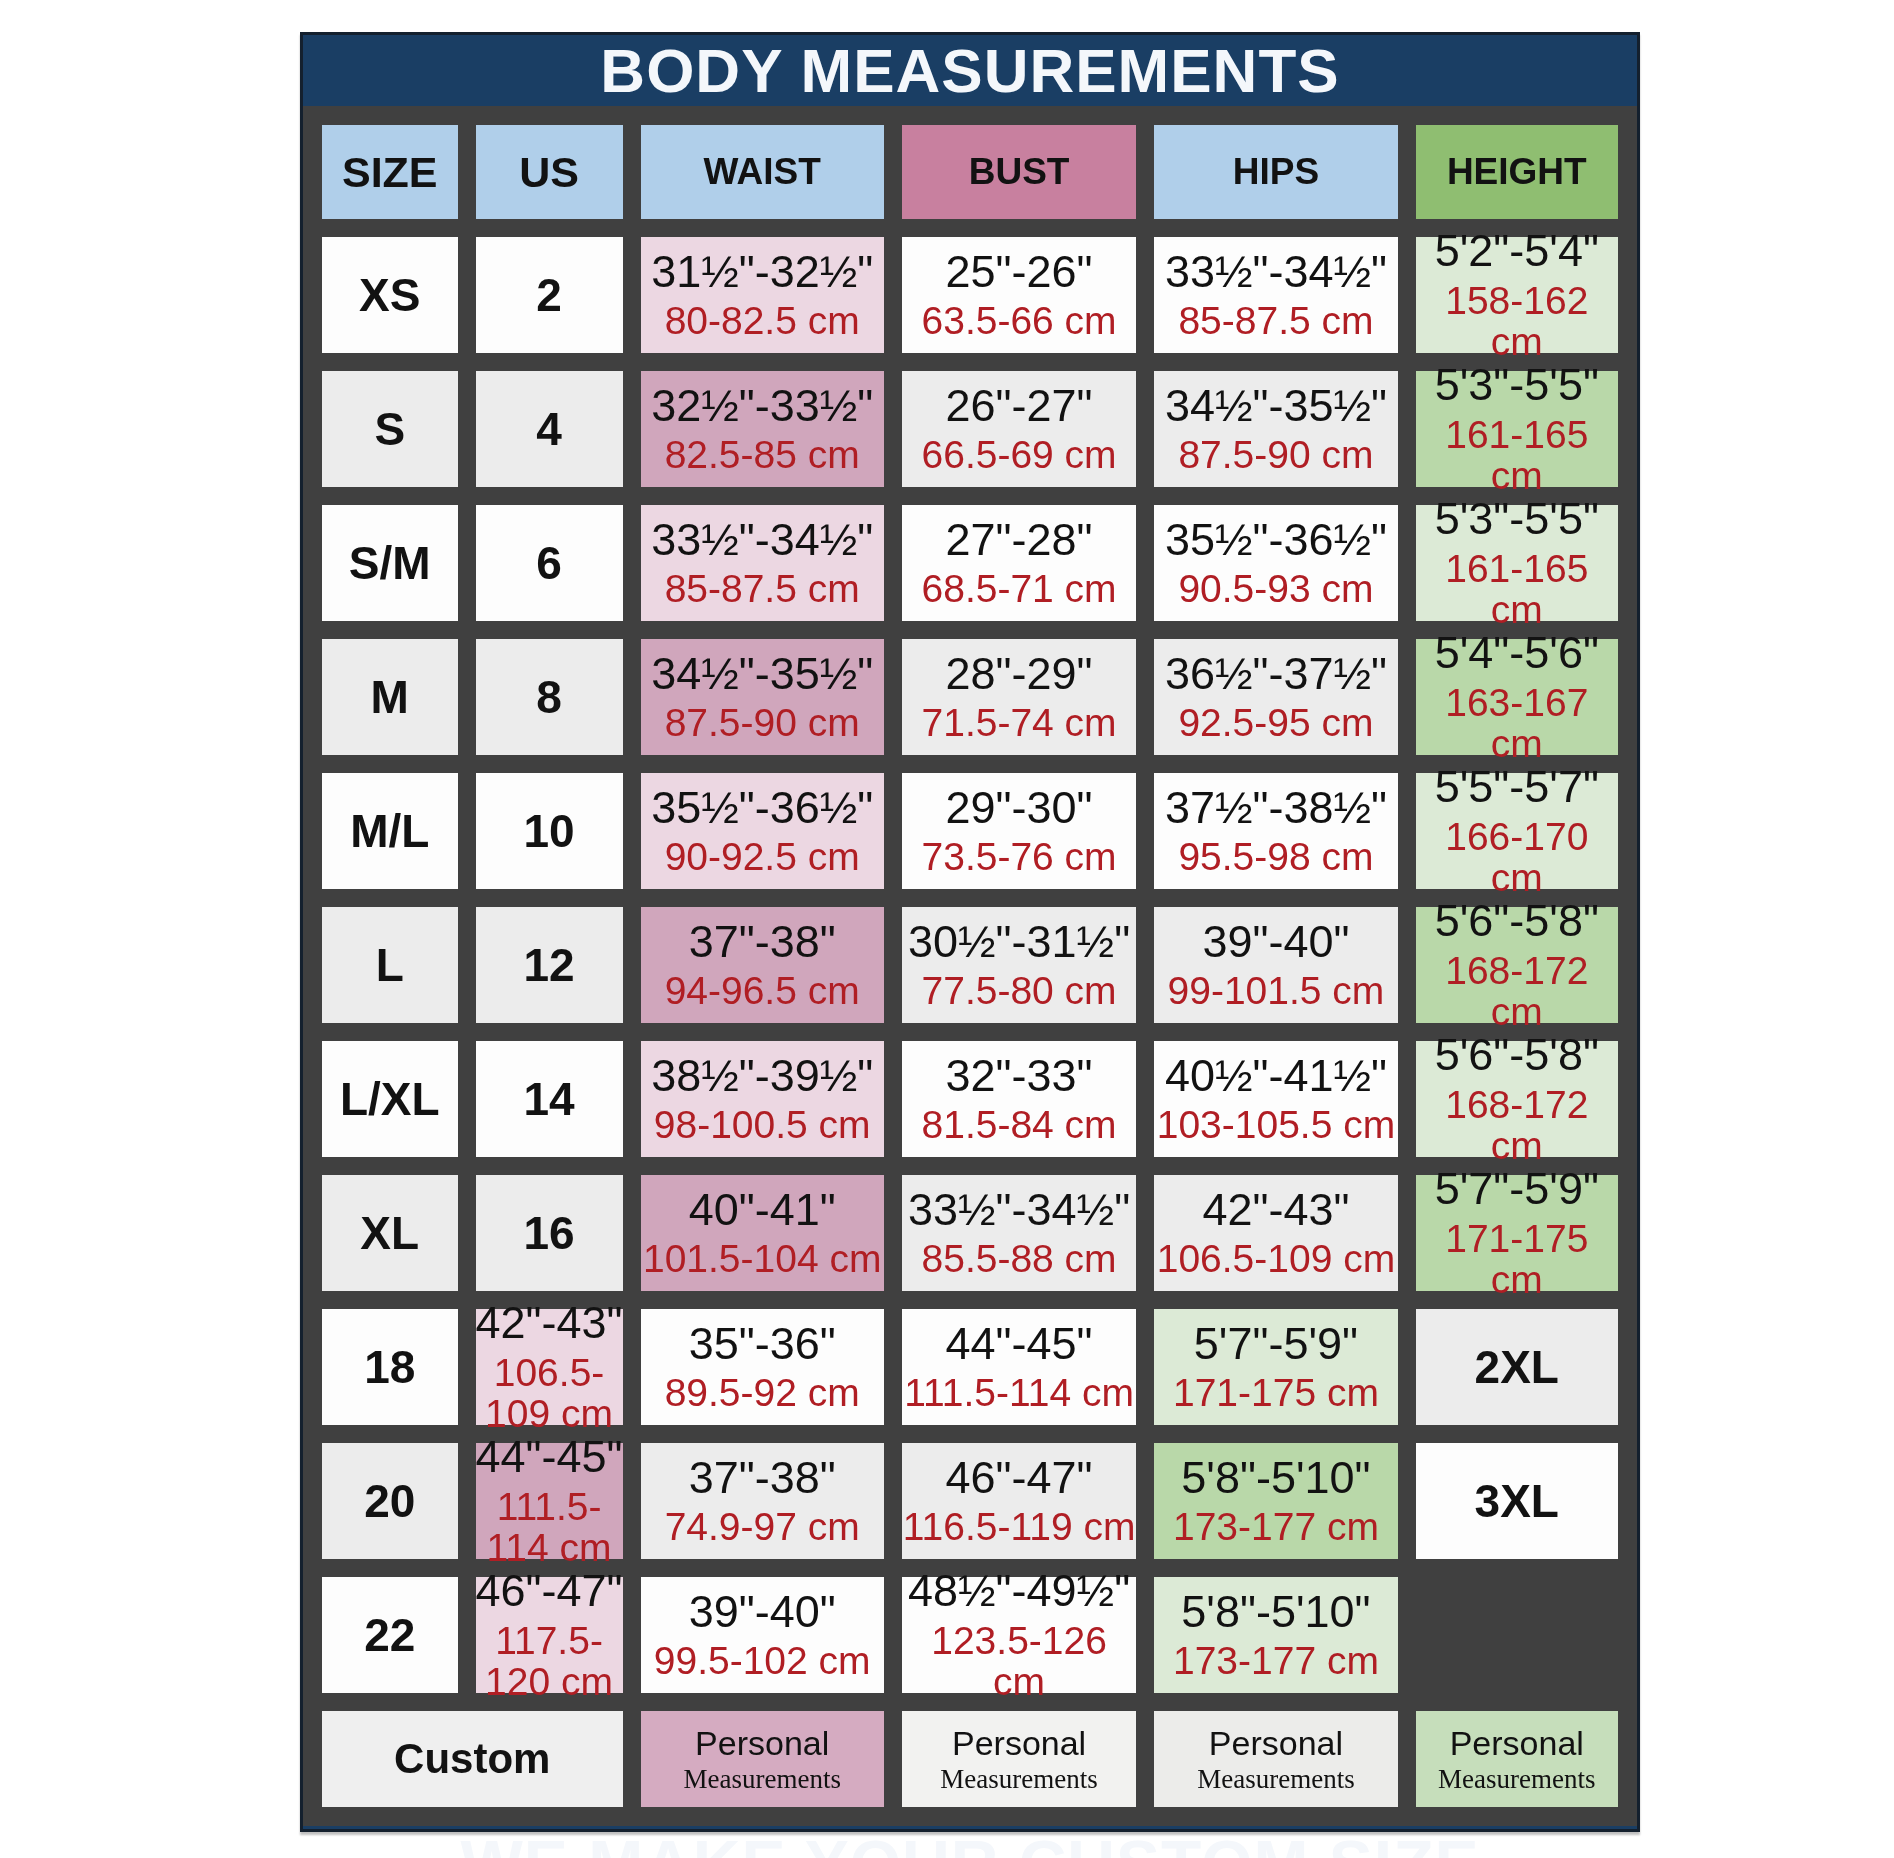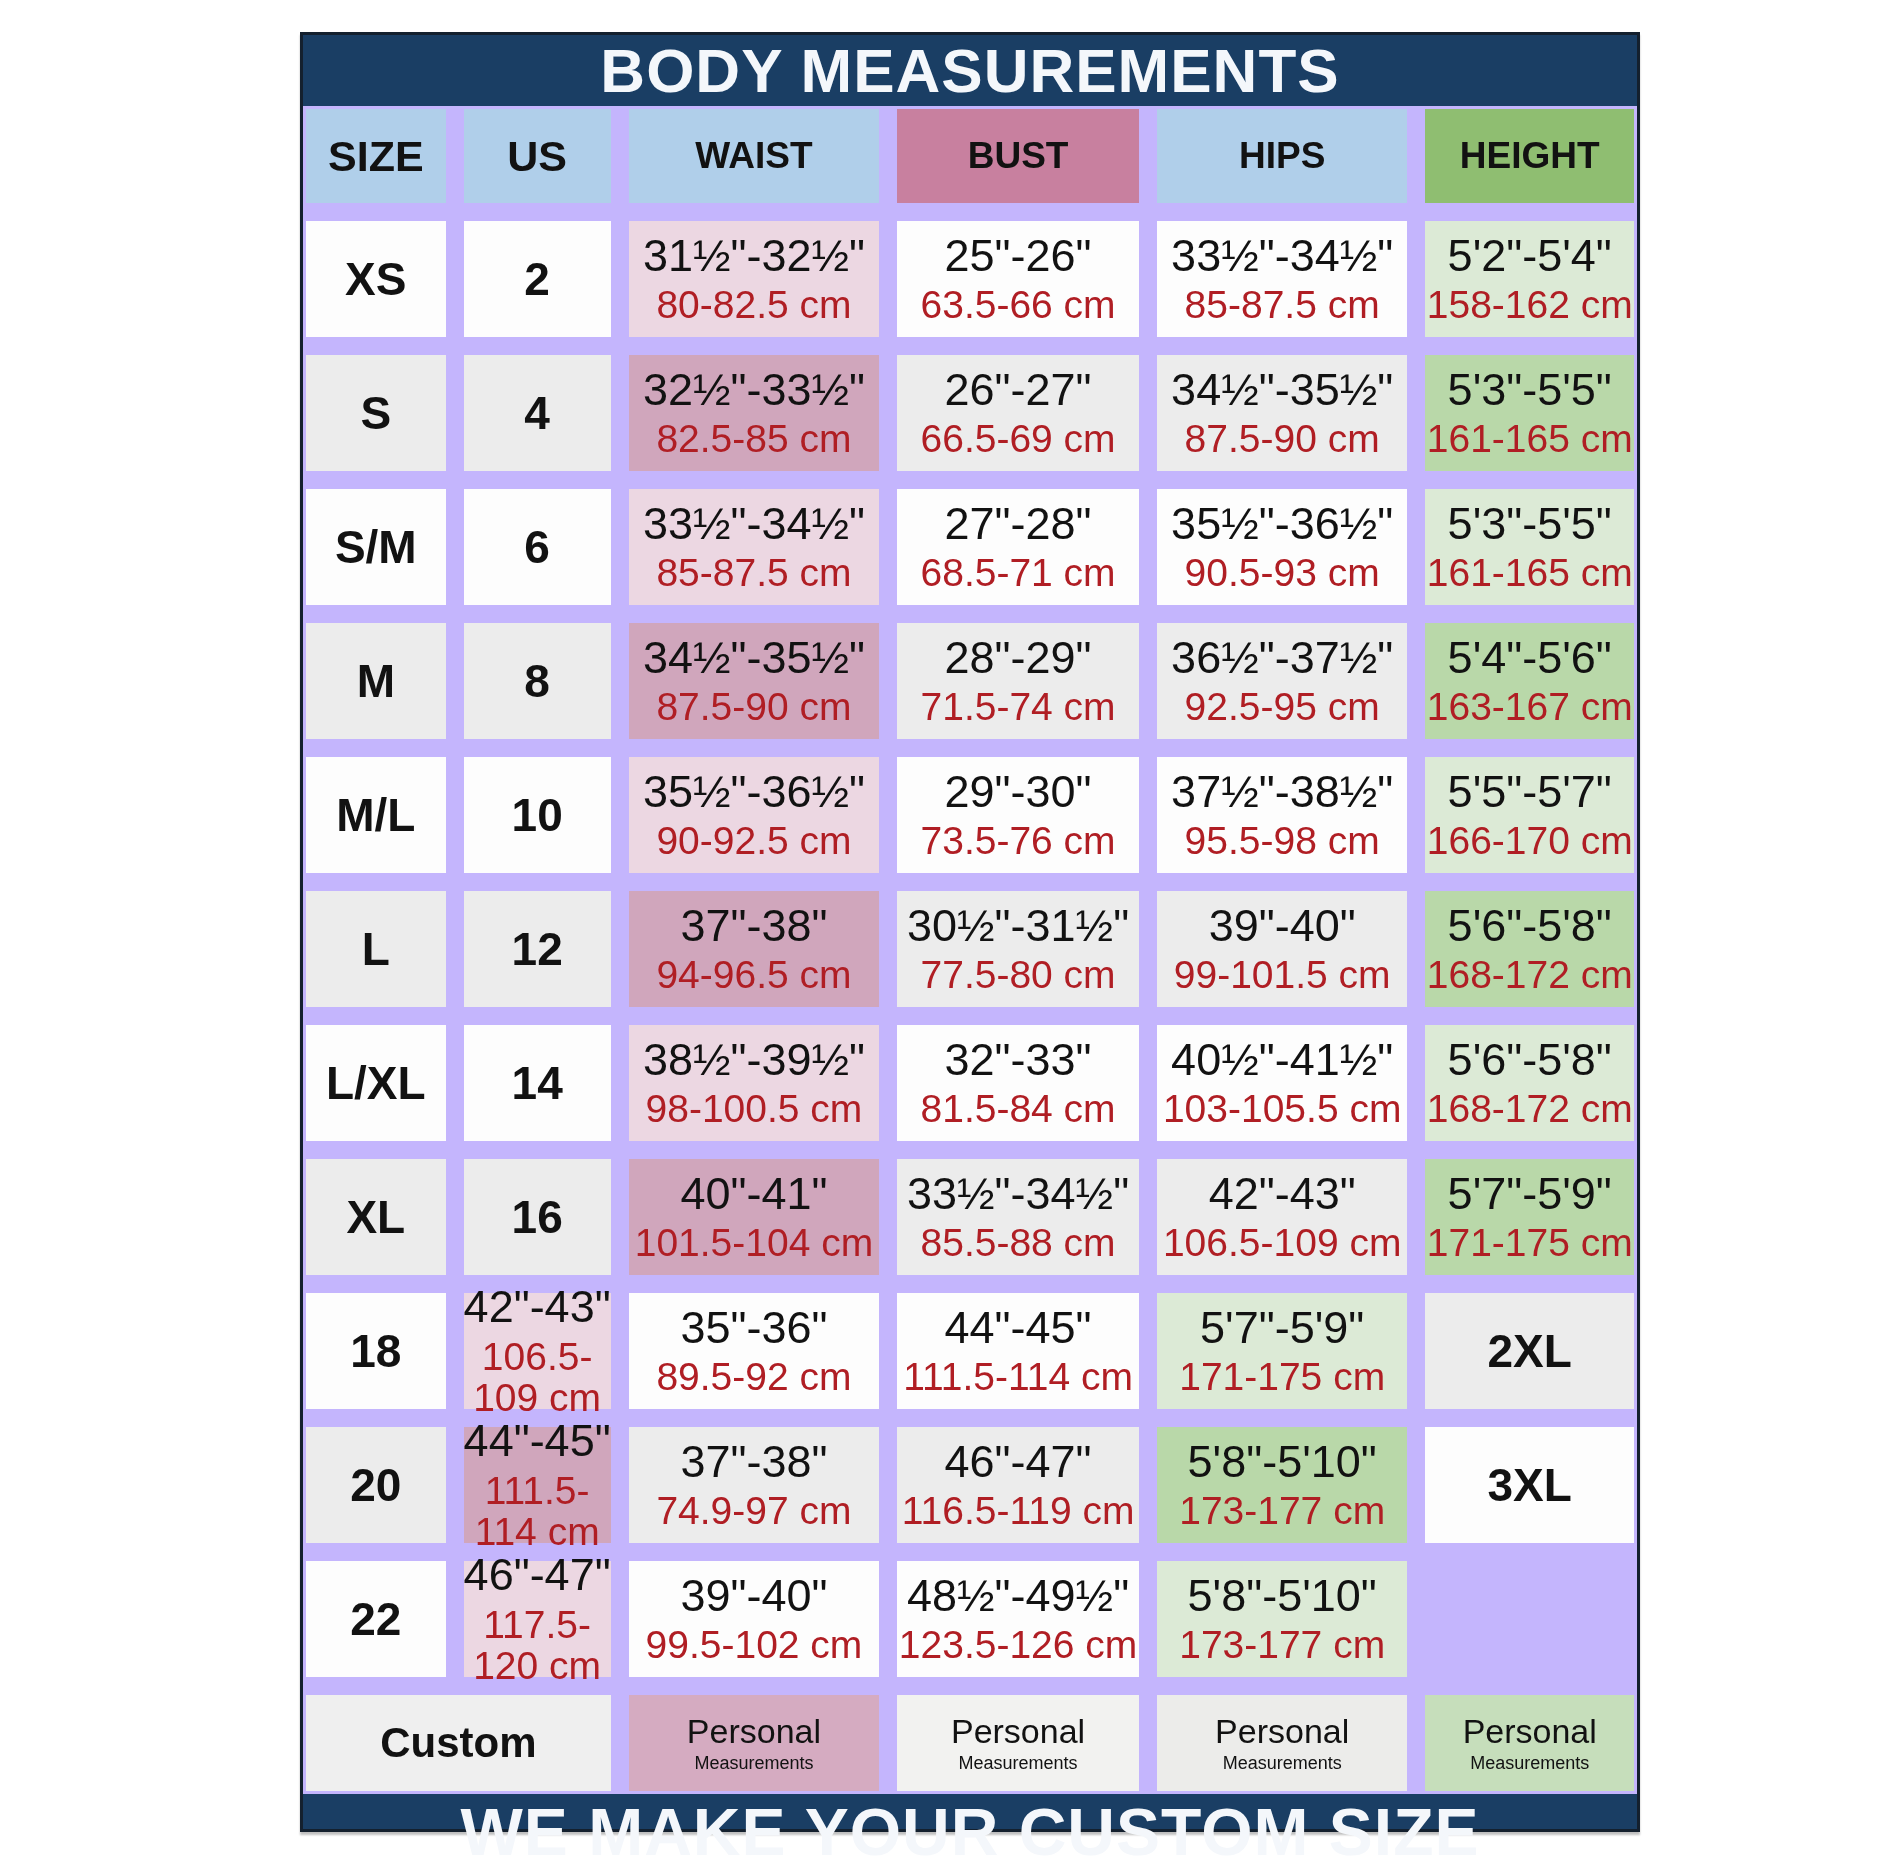--- a/index.html
+++ b/index.html
@@ -5,21 +5,21 @@
   html,body{margin:0;padding:0;background:#ffffff;}
   body{width:1894px;height:1858px;position:relative;overflow:hidden;
        font-family:"Liberation Sans","DejaVu Sans",sans-serif;}
   .panel{position:absolute;left:300px;top:32px;width:1340px;height:1800px;
          background:#1a3e64;border:3px solid #14202e;box-sizing:border-box;
          display:flex;flex-direction:column;box-shadow:0 3px 2px rgba(0,0,0,.25);}
   .band{display:flex;align-items:center;justify-content:center;color:#f4f7fb;
         font-weight:bold;letter-spacing:1px;}
   .band.title{height:132px;font-size:62px;}
   .band.footer{flex:1;font-size:66px;border-radius:9px;}
-  .grid{background:#c4b5fd;padding:3px;display:grid;gap:18px;
+  .grid{background:#404040;padding:19px;display:grid;gap:18px;
         grid-template-columns:156fr 98fr 280fr 270fr 280fr 233fr;
         grid-template-rows:94px repeat(11,116px) 96px;}
   .cell{display:flex;flex-direction:column;align-items:center;justify-content:center;
         gap:6px;text-align:center;color:#121212;}
   
   .hb{background:#b0cfea;}  .hp{background:#c8809f;}  .hg{background:#8fbe71;}
   .hl{font-weight:bold;font-size:37px;}
   .hl.big{font-size:43px;}
   
   .w.s,.w.u,.w.wa,.w.h{background:#fdfdfd;}
@@ -27,21 +27,21 @@
   .w.b{background:#ecd7e2;}   .g.b{background:#d0a6bc;}
   .w.he{background:#dcead6;}  .g.he{background:#b9d8a9;}
   .cu.s{background:#efefef;}  .cu.b{background:#d5abc1;}
   .cu.wa{background:#f2f2f0;} .cu.h{background:#ececea;}
   .cu.he{background:#c6debb;}
   .sz{font-weight:bold;font-size:46px;}
   .sz.small{font-size:36px;}
   .in{font-size:45px;line-height:1.05;}
   .cm{font-size:39px;line-height:1.05;color:#b01e24;}
   .pl{font-size:34px;line-height:1.0;}
-  .pm{font-size:18px;line-height:1.0;}
+  .pm{font-size:27px;line-height:1.0;font-family:Liberation Serif, serif;}
   .custom-lbl{font-weight:bold;font-size:42px;}
   .span2{grid-column:span 2;}
 </style>
 </head>
 <body>
 
 <div class="panel">
   <div class="band title">
     <span>BODY MEASUREMENTS</span>
   </div>

